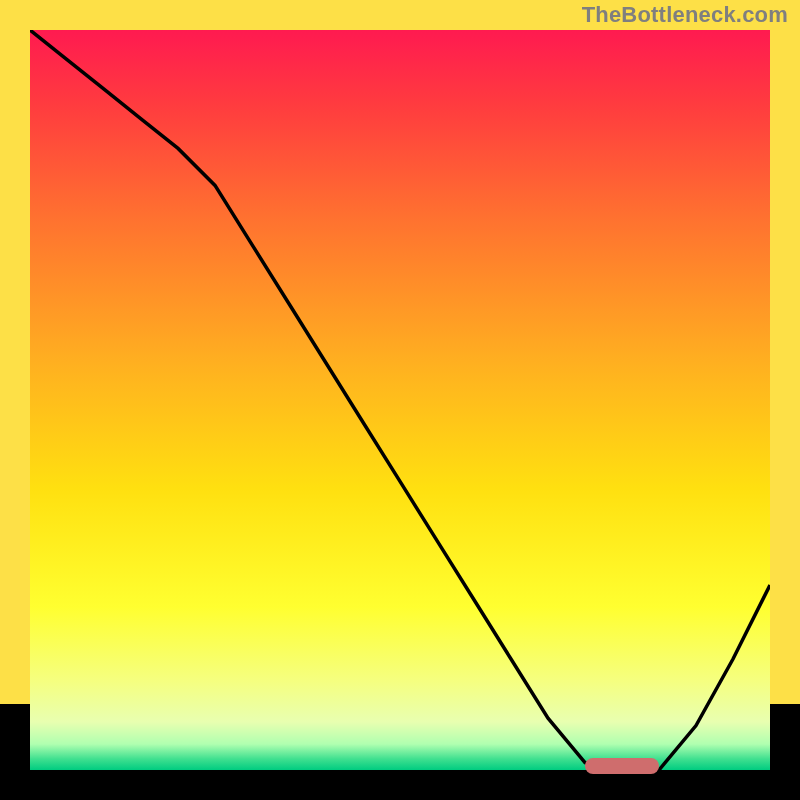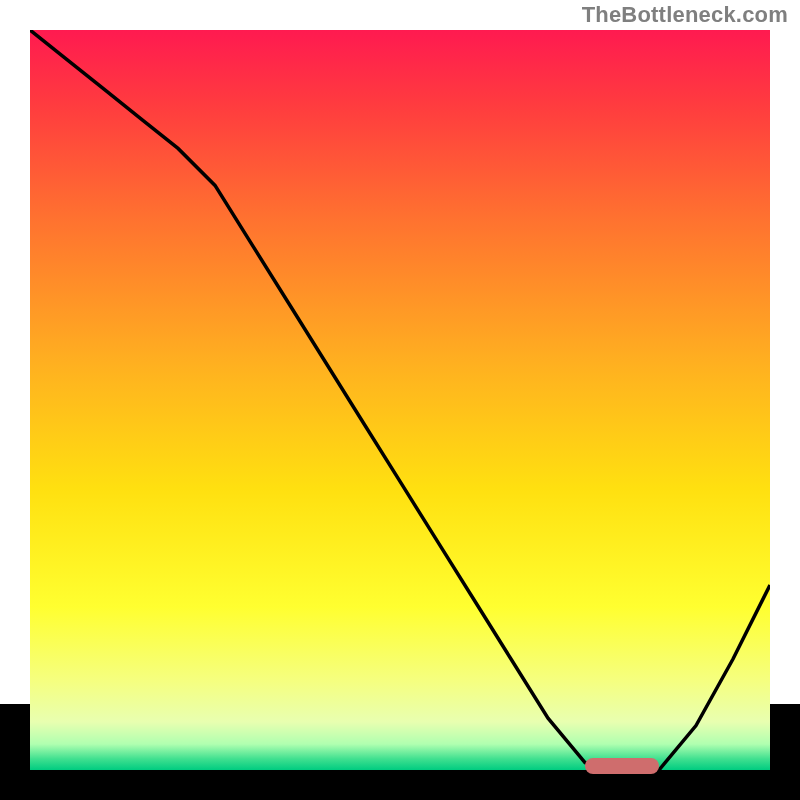--- a/index.html
+++ b/index.html
@@ -7,21 +7,21 @@
     padding: 0;
     width: 800px;
     height: 800px;
     background: #000;
     font-family: Arial, Helvetica, sans-serif;
   }
   .stage {
     position: relative;
     width: 800px;
     height: 704px;
-    background: #ffffff;
+    background: #fde047;
     text-align: center;
   }
   .watermark {
     position: absolute;
     top: 2px;
     right: 12px;
     color: #7f7f7f;
     font-size: 22px;
     font-weight: 600;
     letter-spacing: 0.2px;

